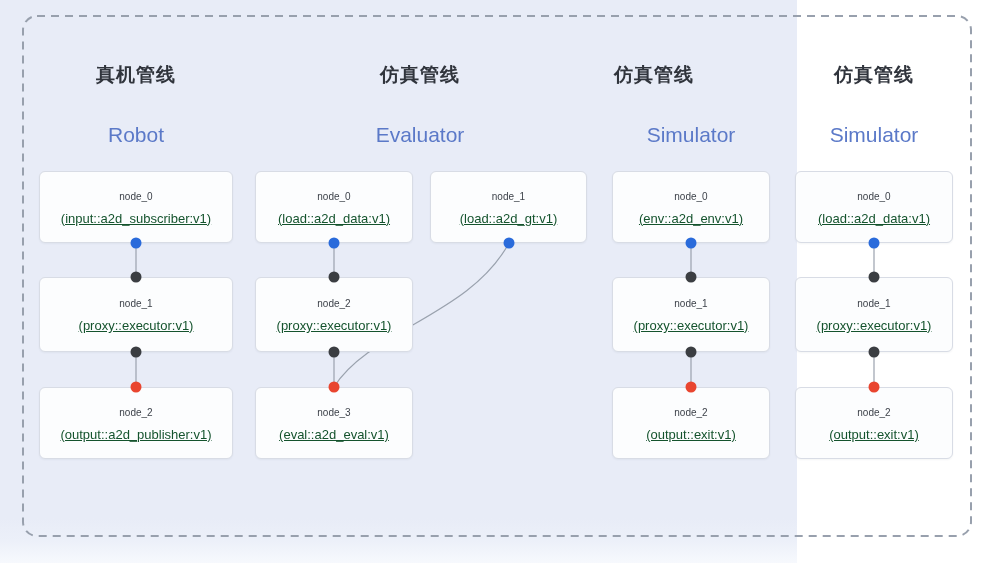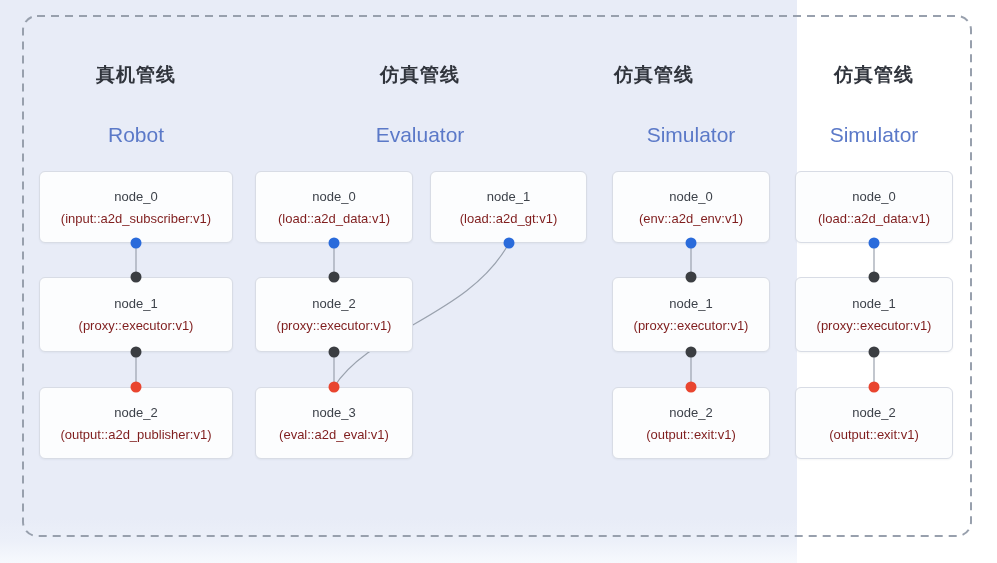--- a/index.html
+++ b/index.html
@@ -56,28 +56,29 @@
     border: 1px solid #d8dce5;
     border-radius: 6px;
     box-shadow: 0 1px 2px rgba(40,50,80,0.05);
     display: flex;
     flex-direction: column;
     align-items: center;
     justify-content: center;
     text-align: center;
   }
   .node-name {
-    font-size: 13px;
+    font-size: 10px;
     line-height: 22px;
     color: #3d424a;
   }
   .node-type {
     font-size: 13px;
     line-height: 21px;
-    color: #7f1d1d;
+    color: #14532d;
+    text-decoration: underline;
   }
   .edge {
     stroke: #9aa2ae;
     stroke-width: 1.2;
     fill: none;
   }
   .boundary {
     stroke: #98a0ad;
     stroke-width: 2;
     fill: none;

